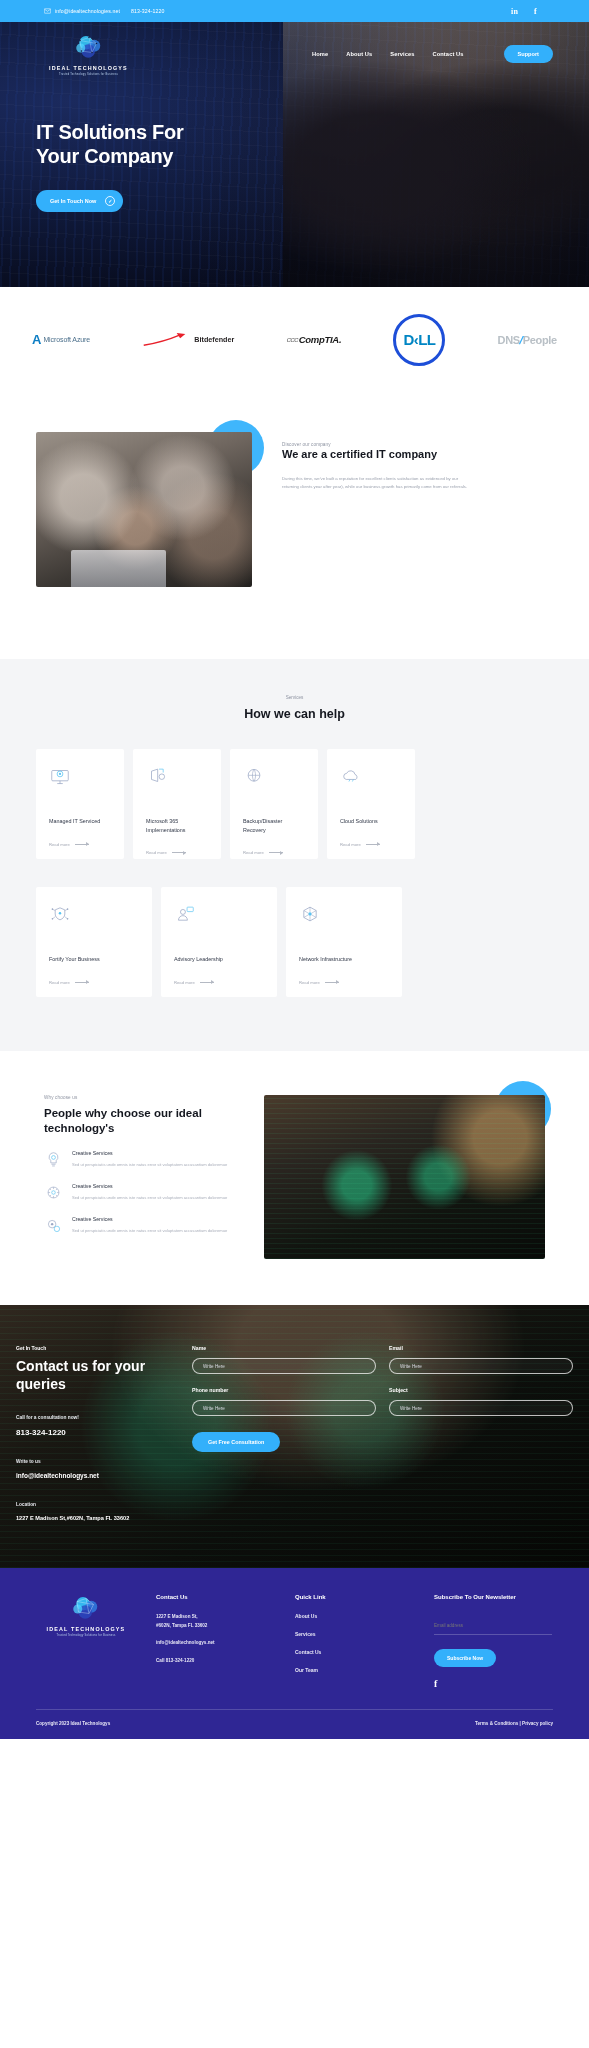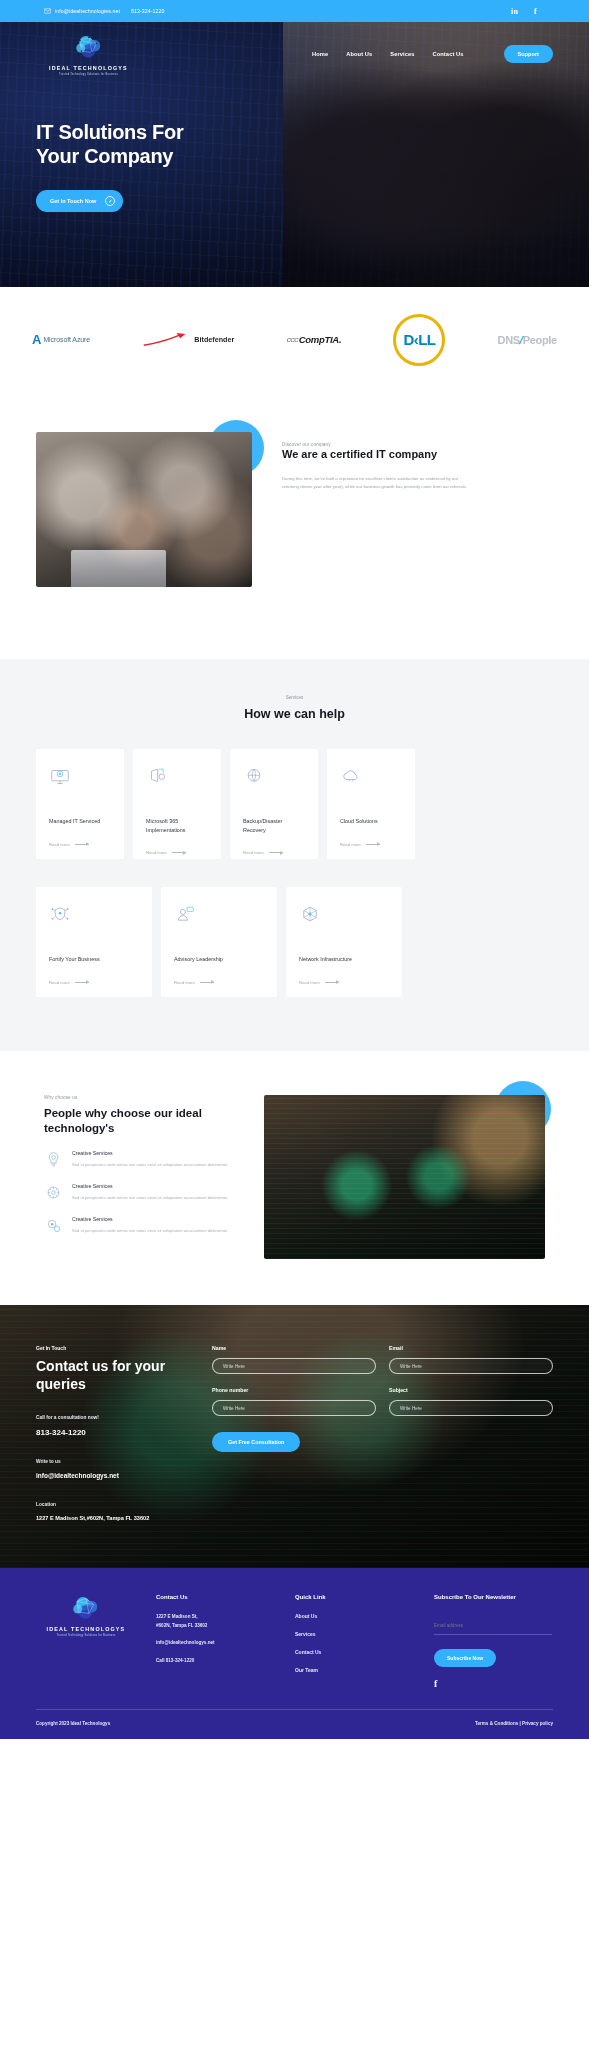--- a/index.html
+++ b/index.html
@@ -77,21 +77,21 @@
   .plogo{ display:flex; align-items:center; justify-content:center; }
   .azure{ display:flex; align-items:center; gap:2px; }
   .azure-a{ color:#0d7ec4; font-size:13px; font-weight:700; line-height:1; font-family:"Liberation Sans",sans-serif;}
   .azure-t{ color:#4a6e8a; font-size:7px; letter-spacing:-.1px;}
   .bitd{ display:flex; flex-direction:row; align-items:center; }
   .bitd-swoosh{ width:52px;height:16px; }
   .bitd-t{ font-size:7.2px; font-weight:700; color:#231f20; margin-top:-1px;}
   .comptia{ display:flex; align-items:center; gap:1px;font-style:italic;}
   .comptia-dots{ font-size:8px; color:#6b6b6b; letter-spacing:-1px; font-family:"Liberation Mono",monospace;}
   .comptia-t{ font-size:9.5px; font-weight:700; color:#1b1b1b; letter-spacing:-.3px;}
-  .dell-o{ width:52px;height:52px;border-radius:50%;border:3px solid #eab308;
+  .dell-o{ width:52px;height:52px;border-radius:50%;border:3px solid #1d4ed8;
     display:flex;align-items:center;justify-content:center;}
   .dell-t{ color:#0085c3; font-size:15px; font-weight:700; letter-spacing:-.6px; font-family:"Liberation Sans",sans-serif;}
   .dnsf{ display:flex; align-items:center; font-size:11px; letter-spacing:-.3px;}
   .dnsf .a{ color:#b9c0c6; font-weight:700;}
   .dnsf .s{ color:#33b0fb; font-weight:700; transform:skewX(-16deg); display:inline-block;}
   .dnsf .b{ color:#b9c0c6; font-weight:700;}
 
   
   .about{ background:#fff; padding:40px 36px 72px; display:flex; gap:30px; position:relative;}
   .about-media{ position:relative; width:216px; flex:none;}
@@ -143,21 +143,21 @@
     background:
       radial-gradient(circle at 33% 55%, rgba(40,220,150,.5) 0 7%, transparent 17%),
       radial-gradient(circle at 62% 50%, rgba(40,220,150,.45) 0 7%, transparent 17%),
       radial-gradient(circle at 84% 26%, rgba(255,196,120,.45) 0 10%, transparent 26%),
       linear-gradient(165deg,#4a3b2c 0%,#2a2520 32%,#11140f 68%,#080a08 100%);
   }
   .why-img:after{ content:""; position:absolute; inset:0;
     background:repeating-linear-gradient(0deg, rgba(60,255,170,.07) 0 1px, transparent 1px 5px);}
 
   
-  .contact{ position:relative; padding:40px 36px 46px; overflow:hidden;
+  .contact{ position:relative; padding:40px 16px 46px; overflow:hidden;
     background:
       radial-gradient(circle at 30% 46%, rgba(35,200,140,.22) 0 9%, transparent 22%),
       radial-gradient(circle at 62% 40%, rgba(35,200,140,.18) 0 8%, transparent 20%),
       radial-gradient(ellipse at 54% 16%, rgba(150,120,95,.42) 0 18%, transparent 46%),
       linear-gradient(155deg,#30281f 0%,#191712 30%,#0c0e0b 62%,#060705 100%);
   }
   .contact:before{ content:""; position:absolute; inset:0;
     background:repeating-linear-gradient(0deg, rgba(60,255,170,.05) 0 1px, transparent 1px 6px);}
   .contact-inner{ position:relative; z-index:2; display:flex; gap:26px;}
   .c-left{ width:150px; flex:none;}

